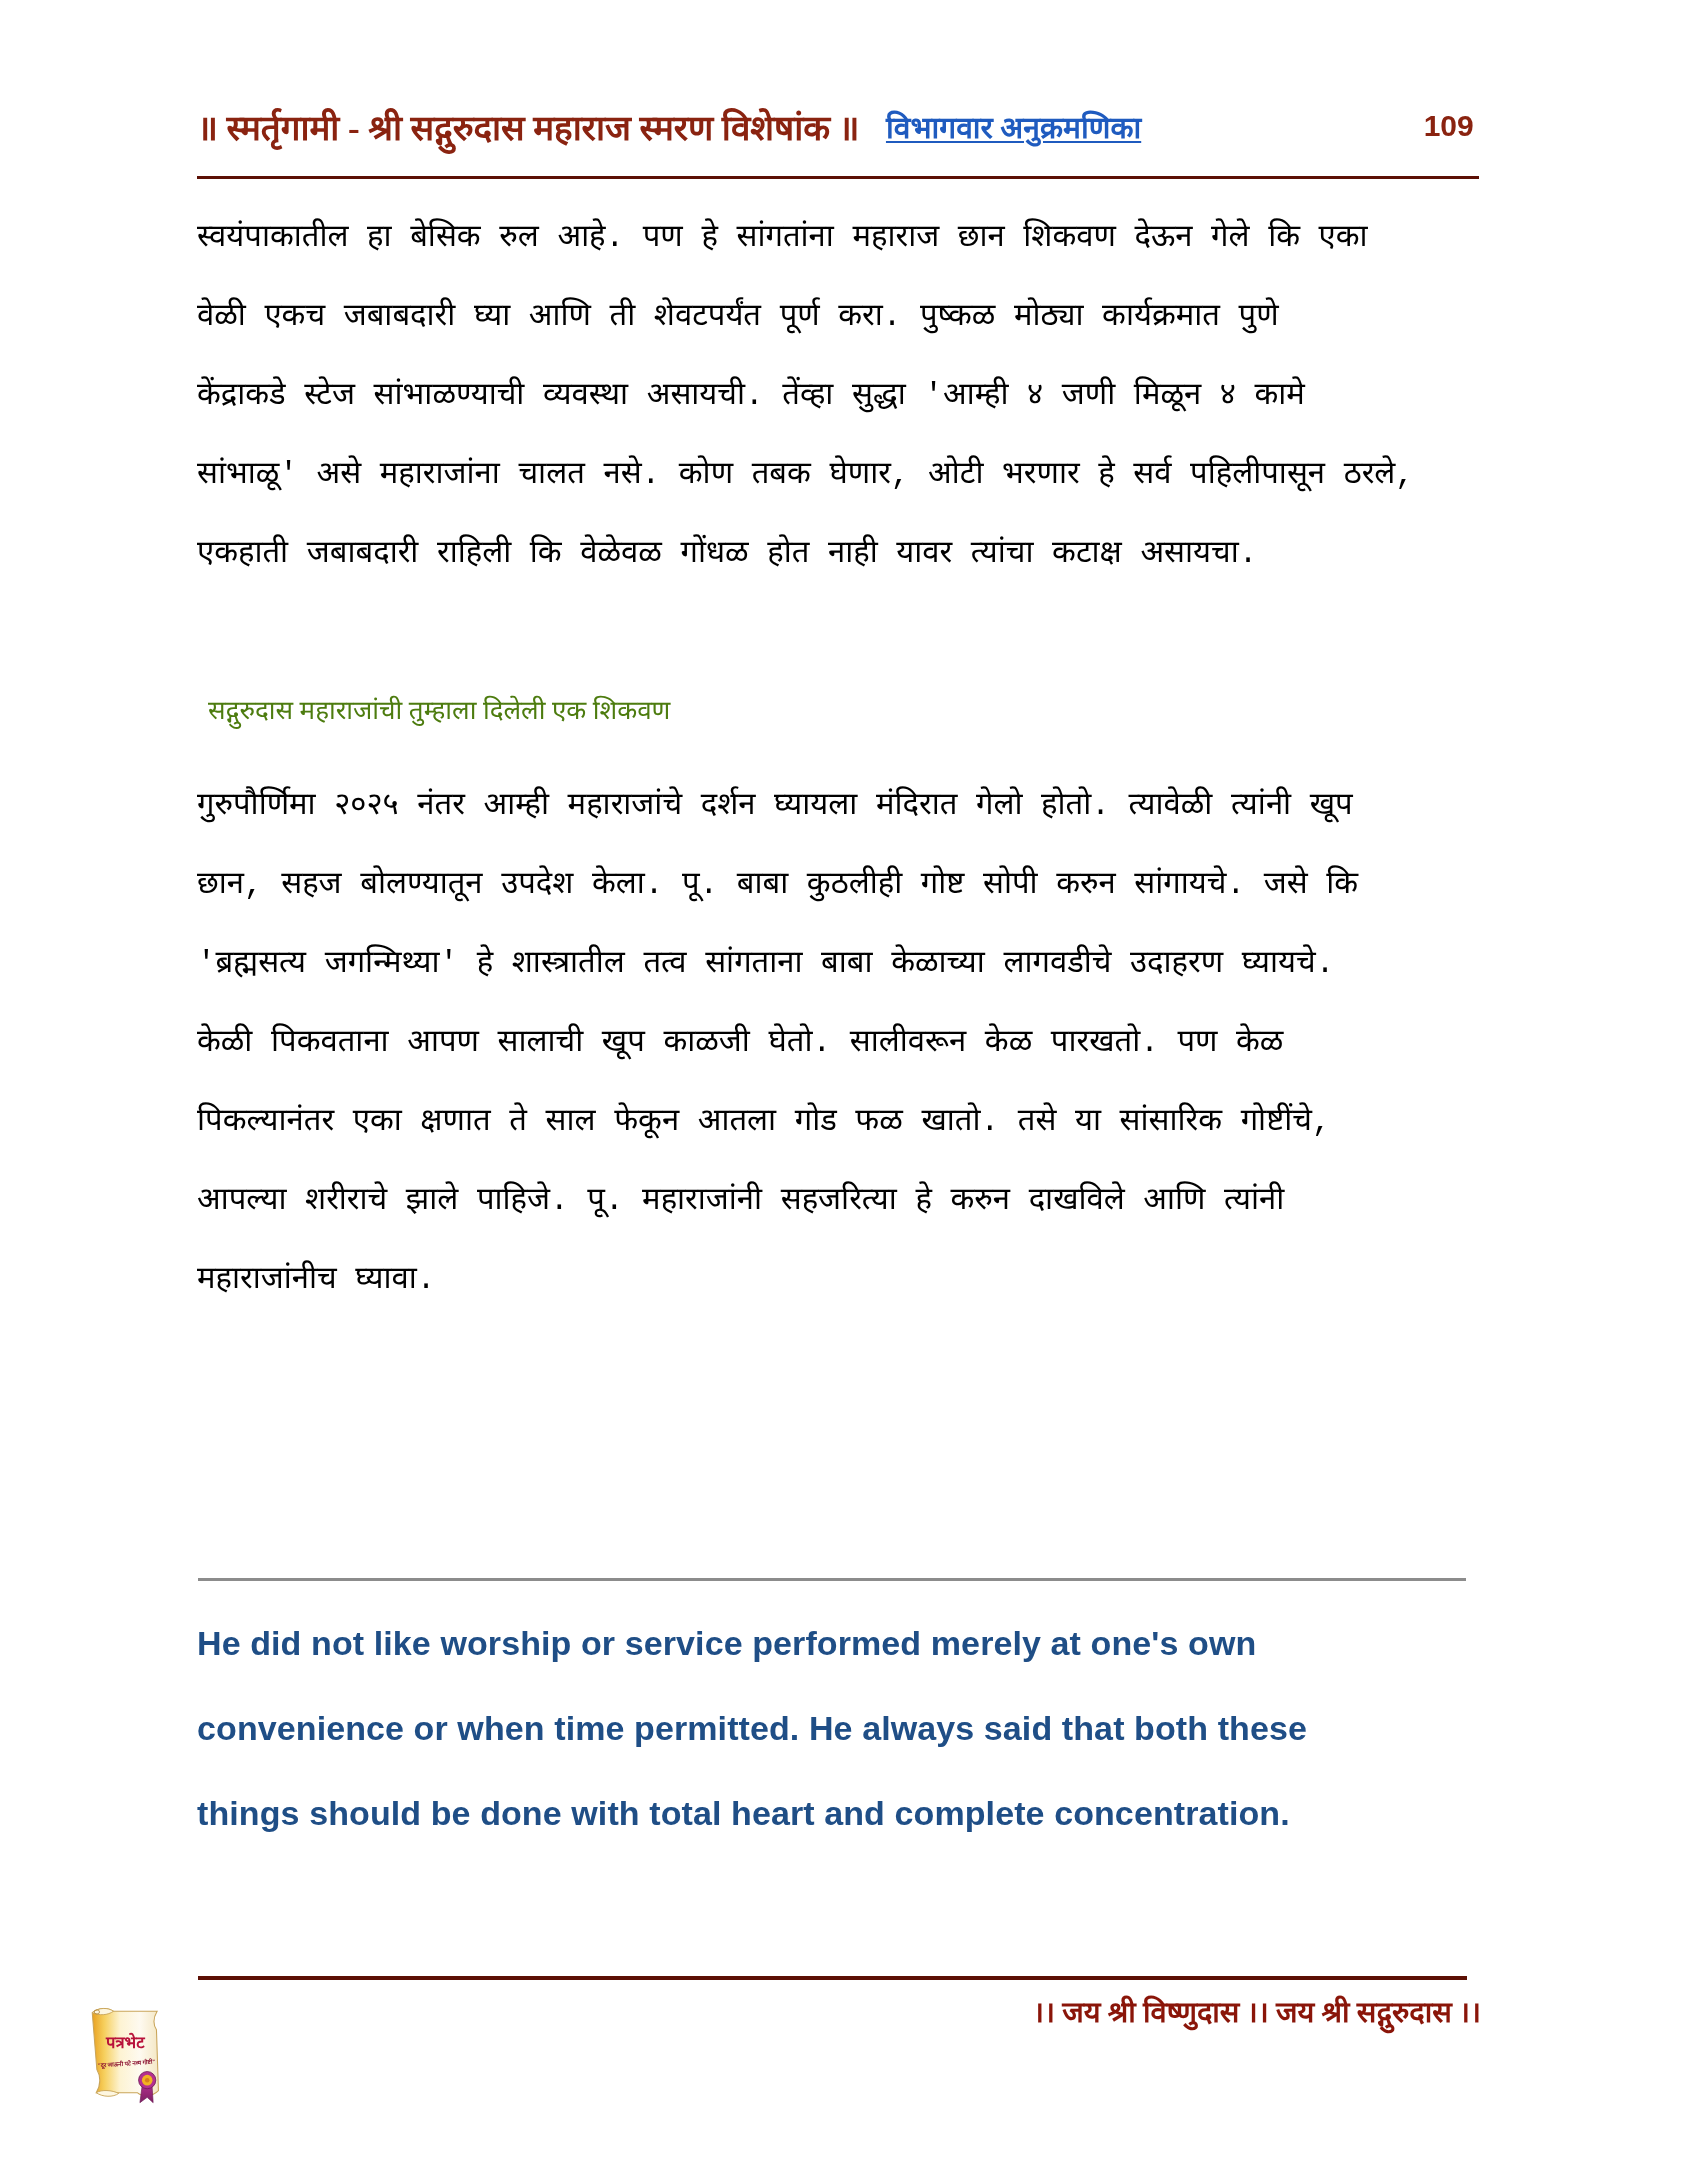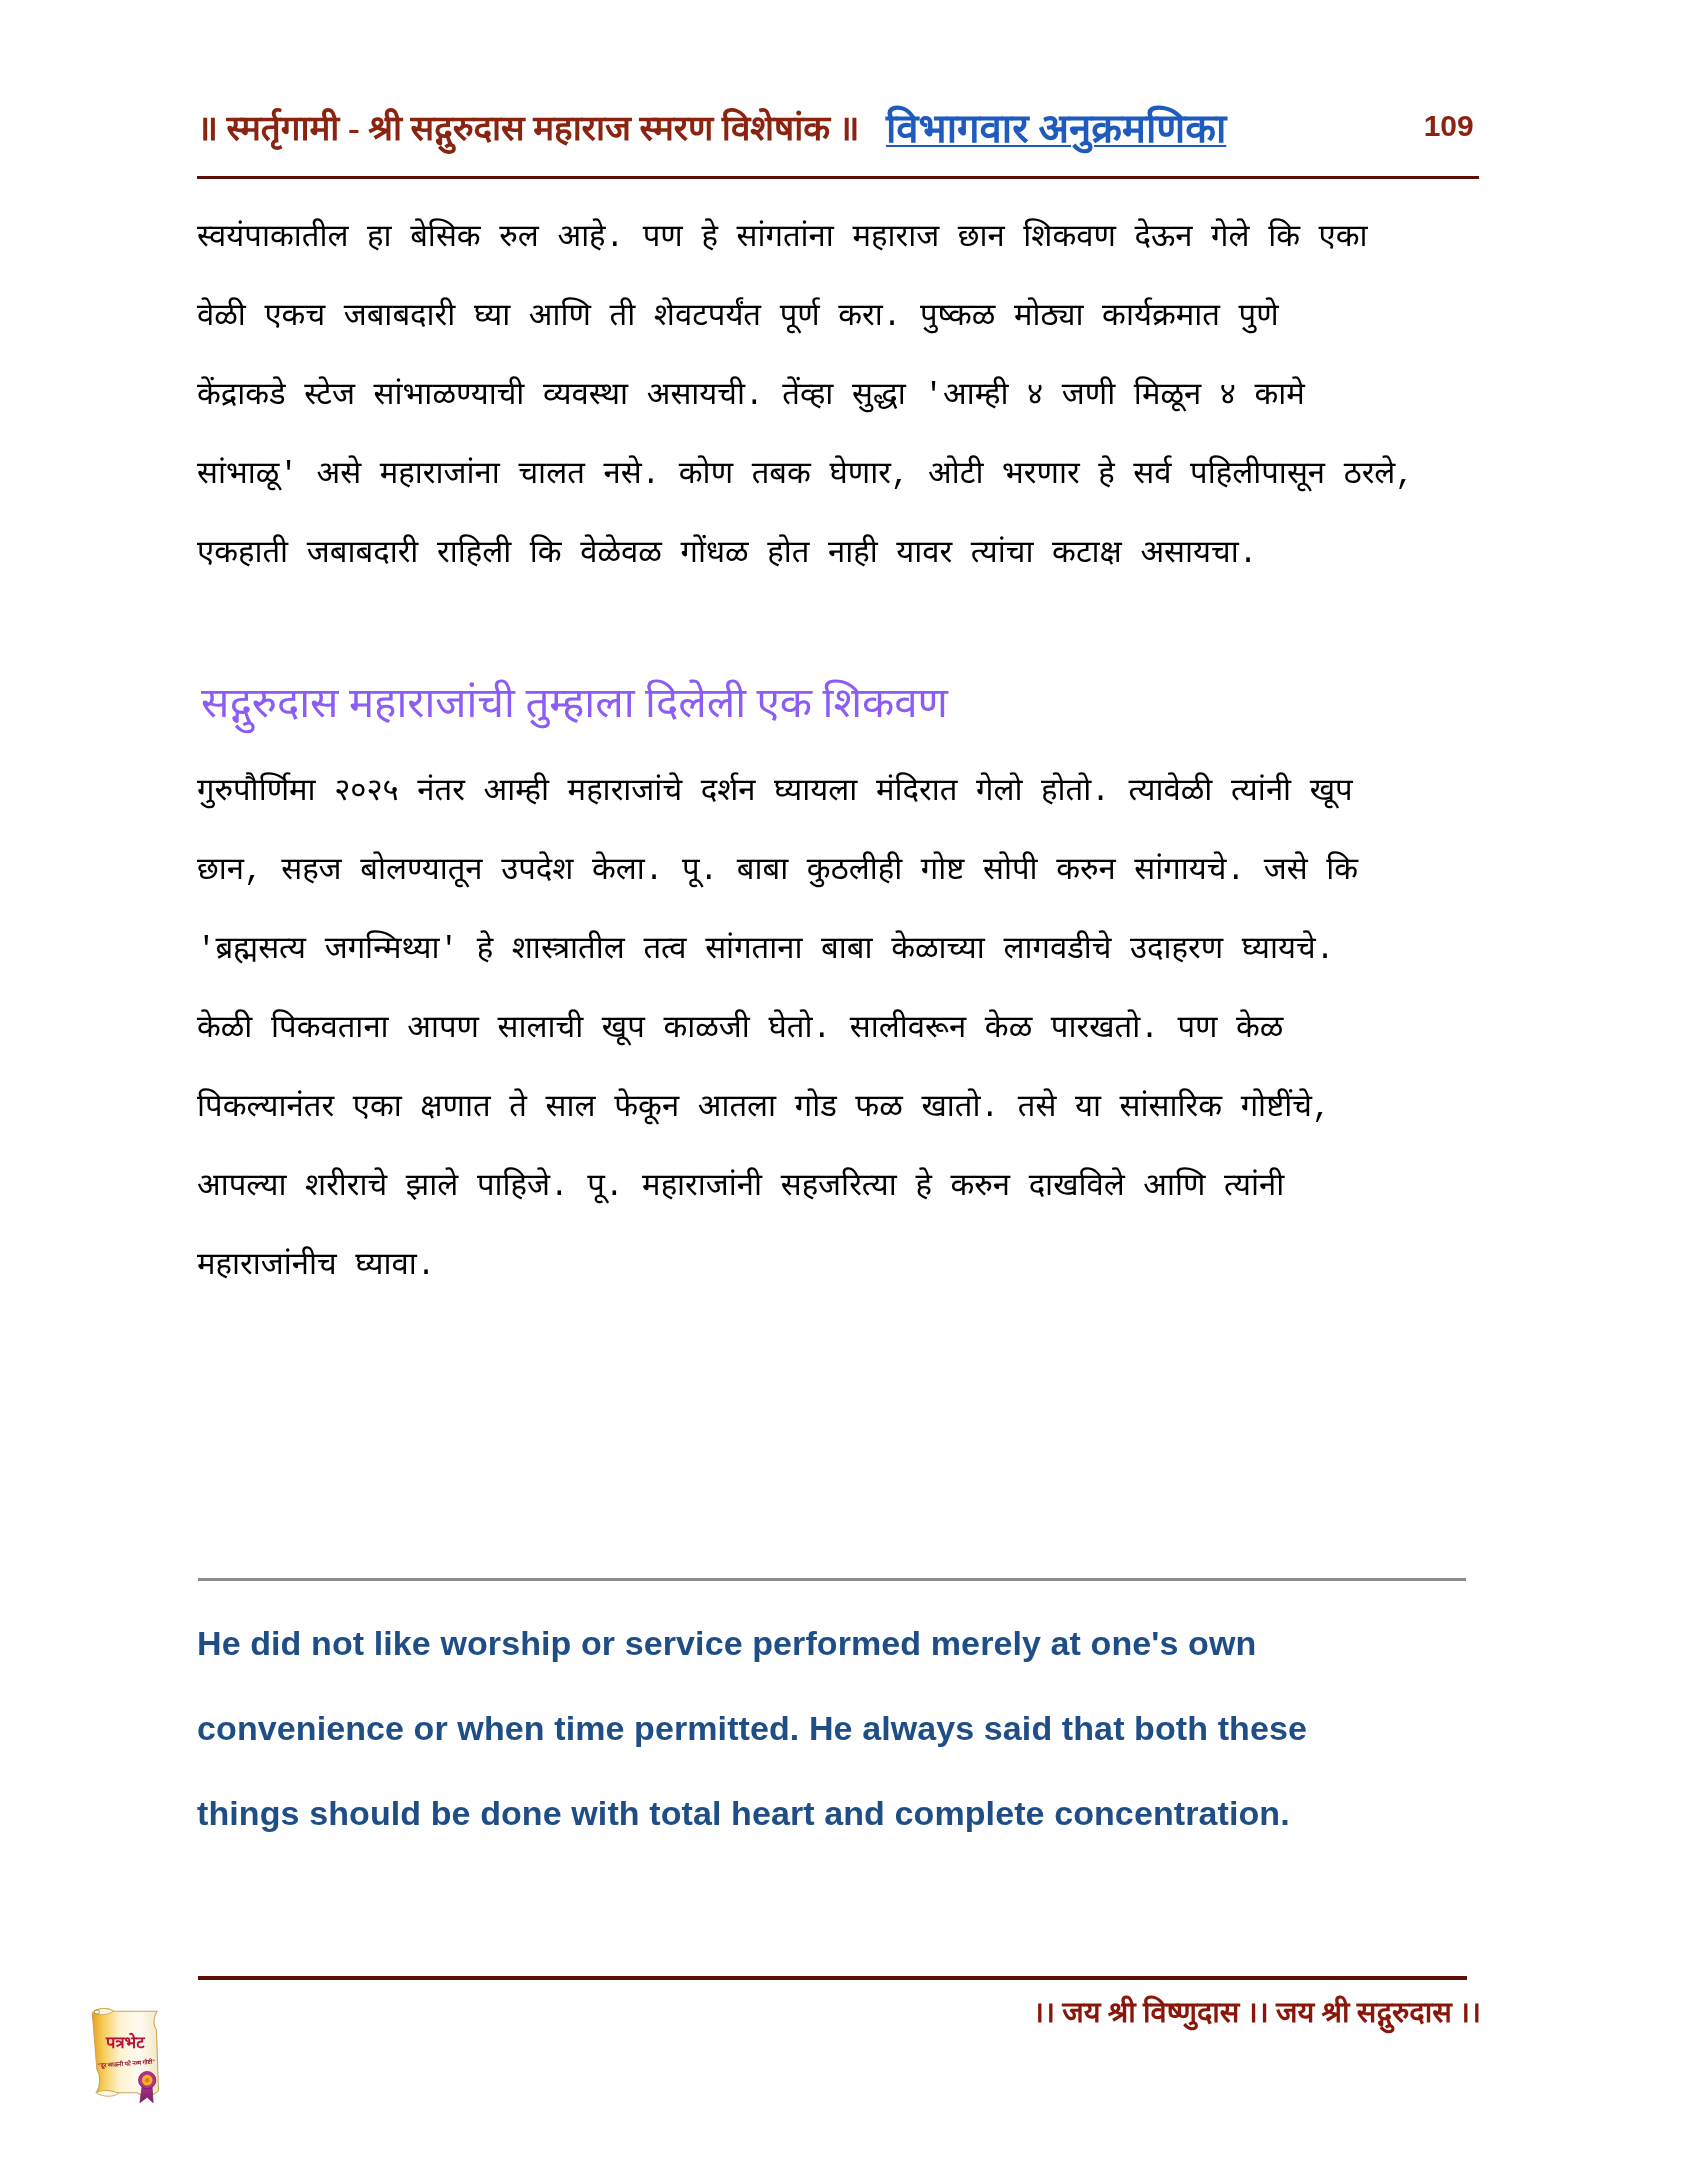--- a/index.html
+++ b/index.html
@@ -34,21 +34,21 @@
     font-family: "Liberation Serif", "DejaVu Serif", serif;
     font-weight: bold;
     font-size: 35px;
     color: #8a2310;
     white-space: nowrap;
     letter-spacing: -0.1px;
   }
   .header-link {
     font-family: "Liberation Serif", "DejaVu Serif", serif;
     font-weight: bold;
-    font-size: 40px;
+    font-size: 30px;
     color: #1f5bbf;
     text-decoration: underline;
     text-decoration-thickness: 2px;
     text-underline-offset: 3.3px;
     white-space: nowrap;
     cursor: pointer;
     margin-left: 26.5px;
   }
   .header-pageno {
     font-family: "Liberation Sans", sans-serif;
@@ -83,24 +83,24 @@
     margin: 0;
   }
   .para .ln {
     display: block;
     white-space: nowrap;
     font-family: Liberation Mono, monospace;
   }
   .spacer-1 { height: 71px; }
   .subhead {
     font-family: "Liberation Serif", "DejaVu Serif", serif;
-    font-size: 42px;
-    color: #8b5cf6;
+    font-size: 26px;
+    color: #4d7c0f;
     line-height: 71px;
-    margin: 4px;
+    margin: 11px;
     white-space: nowrap;
   }
   .spacer-2 { height: 9.3px; }
 
   
   .mid-rule {
     position: absolute;
     left: 198px;
     top: 1578px;
     width: 1268px;

